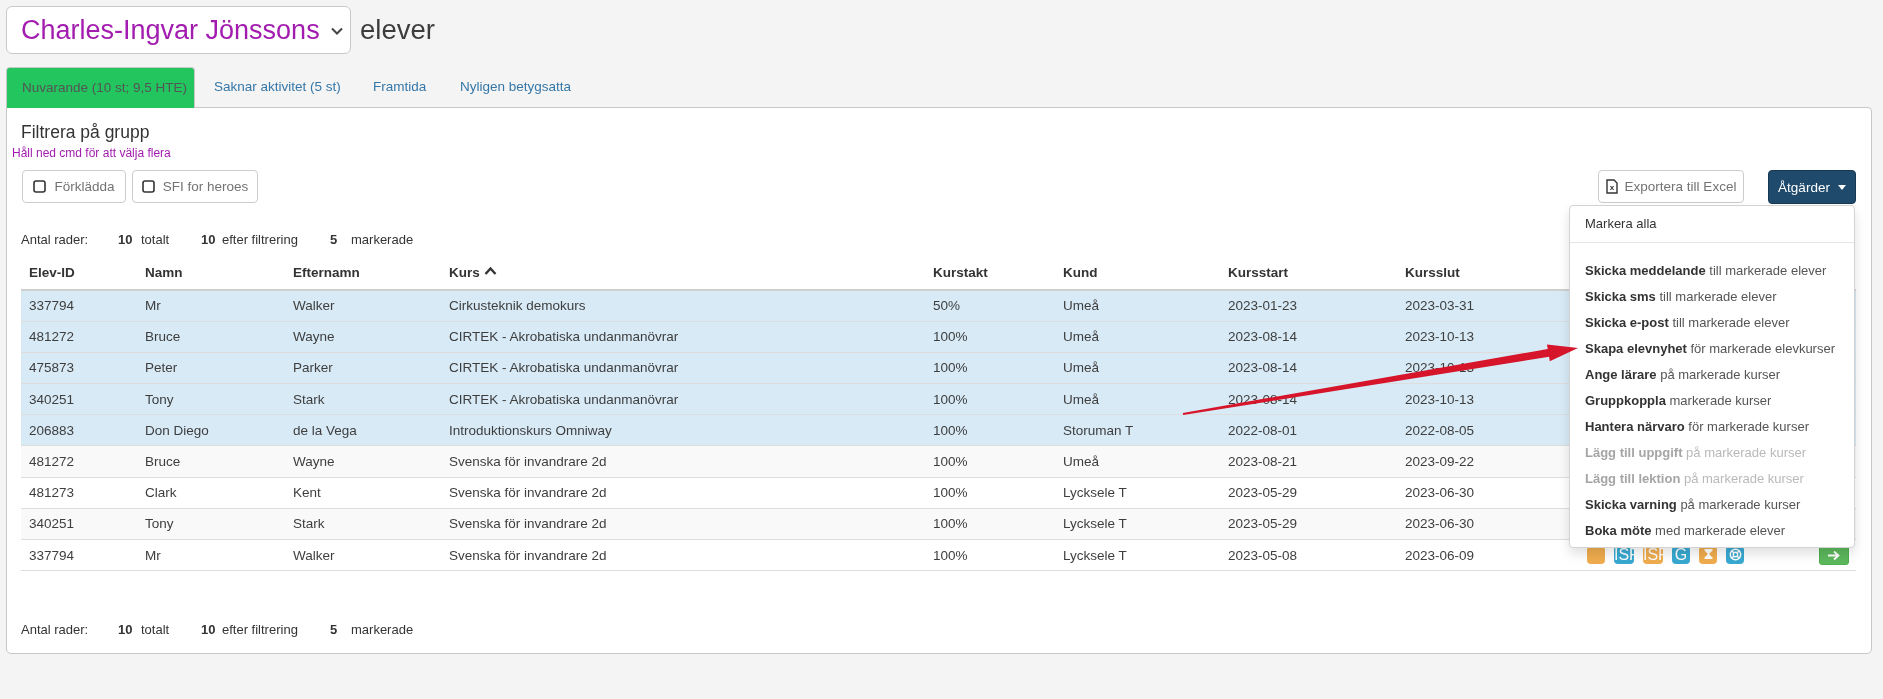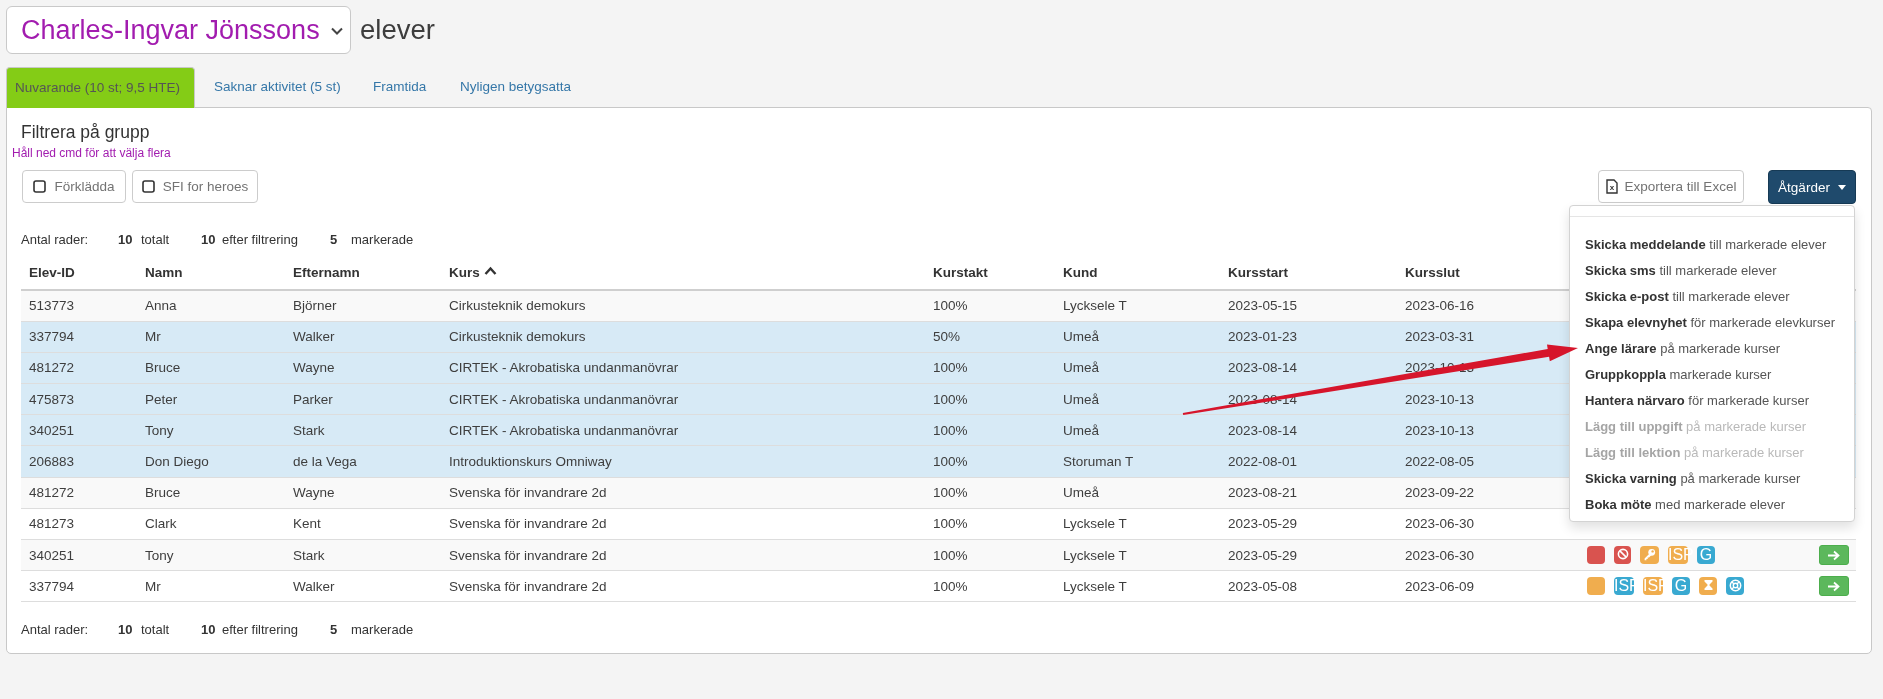--- a/index.html
+++ b/index.html
@@ -23,23 +23,23 @@
     white-space:nowrap;
   }
   .pagetitle {
     left:360px; top:6px; height:48px; line-height:48px;
     font-size:27.5px; color:#3d3d3d;
   }
 
   
   .tab-active {
     left:6px; top:67px; width:189px; height:41px;
-    background:#84cc16; border:1px solid #c8c8c8; border-bottom:none;
+    background:#22c55e; border:1px solid #c8c8c8; border-bottom:none;
     border-radius:4px 4px 0 0;
-    line-height:39px; padding-left:8px;
+    line-height:39px; padding-left:15px;
     font-size:13.5px; color:#555;
     z-index:3; white-space:nowrap;
   }
   .tablink { top:67px; height:40px; line-height:40px; font-size:13.5px; color:#3577a8; z-index:3; }
 
   
   .panel {
     left:6px; top:107px; width:1866px; height:547px;
     background:#fff; border:1px solid #c8c8c8;
     border-radius:0 4px 5px 5px;
@@ -204,32 +204,20 @@
       <th>Kurs <svg width="13" height="10" viewBox="0 0 13 10" style="vertical-align:1px">
             <path d="M1.5 8 L6.5 2.5 L11.5 8" fill="none" stroke="#333" stroke-width="2.4"></path>
           </svg></th>
       <th>Kurstakt</th>
         <th>Kund</th>
         <th>Kursstart</th>
         <th>Kursslut</th>
         <th></th>
         <th></th>
     </tr>
-    <tr class="r1 odd">
-        <td>513773</td>
-        <td>Anna</td>
-        <td>Björner</td>
-        <td>Cirkusteknik demokurs</td>
-        <td>100%</td>
-        <td>Lycksele T</td>
-        <td>2023-05-15</td>
-        <td>2023-06-16</td>
-        <td></td>
-        <td></td>
-      </tr>
     <tr class="sel">
         <td>337794</td>
         <td>Mr</td>
         <td>Walker</td>
         <td>Cirkusteknik demokurs</td>
         <td>50%</td>
         <td>Umeå</td>
         <td>2023-01-23</td>
         <td>2023-03-31</td>
         <td></td>
@@ -358,20 +346,21 @@
     <span style="left:0">Antal rader:</span>
     <span style="left:97px"><b>10</b></span>
     <span style="left:120px">totalt</span>
     <span style="left:180px"><b>10</b></span>
     <span style="left:201px">efter filtrering</span>
     <span style="left:309px"><b>5</b></span>
     <span style="left:330px">markerade</span>
   </div>
 
   <div class="abs menu">
+    <div class="item" style="color:#333;">Markera alla</div>
     <div class="divider"></div>
     <div class="item"><b>Skicka meddelande</b> till markerade elever</div>
     <div class="item"><b>Skicka sms</b> till markerade elever</div>
     <div class="item"><b>Skicka e-post</b> till markerade elever</div>
     <div class="item"><b>Skapa elevnyhet</b> för markerade elevkurser</div>
     <div class="item"><b>Ange lärare</b> på markerade kurser</div>
     <div class="item"><b>Gruppkoppla</b> markerade kurser</div>
     <div class="item"><b>Hantera närvaro</b> för markerade kurser</div>
     <div class="item dis"><b>Lägg till uppgift</b> på markerade kurser</div>
     <div class="item dis"><b>Lägg till lektion</b> på markerade kurser</div>

